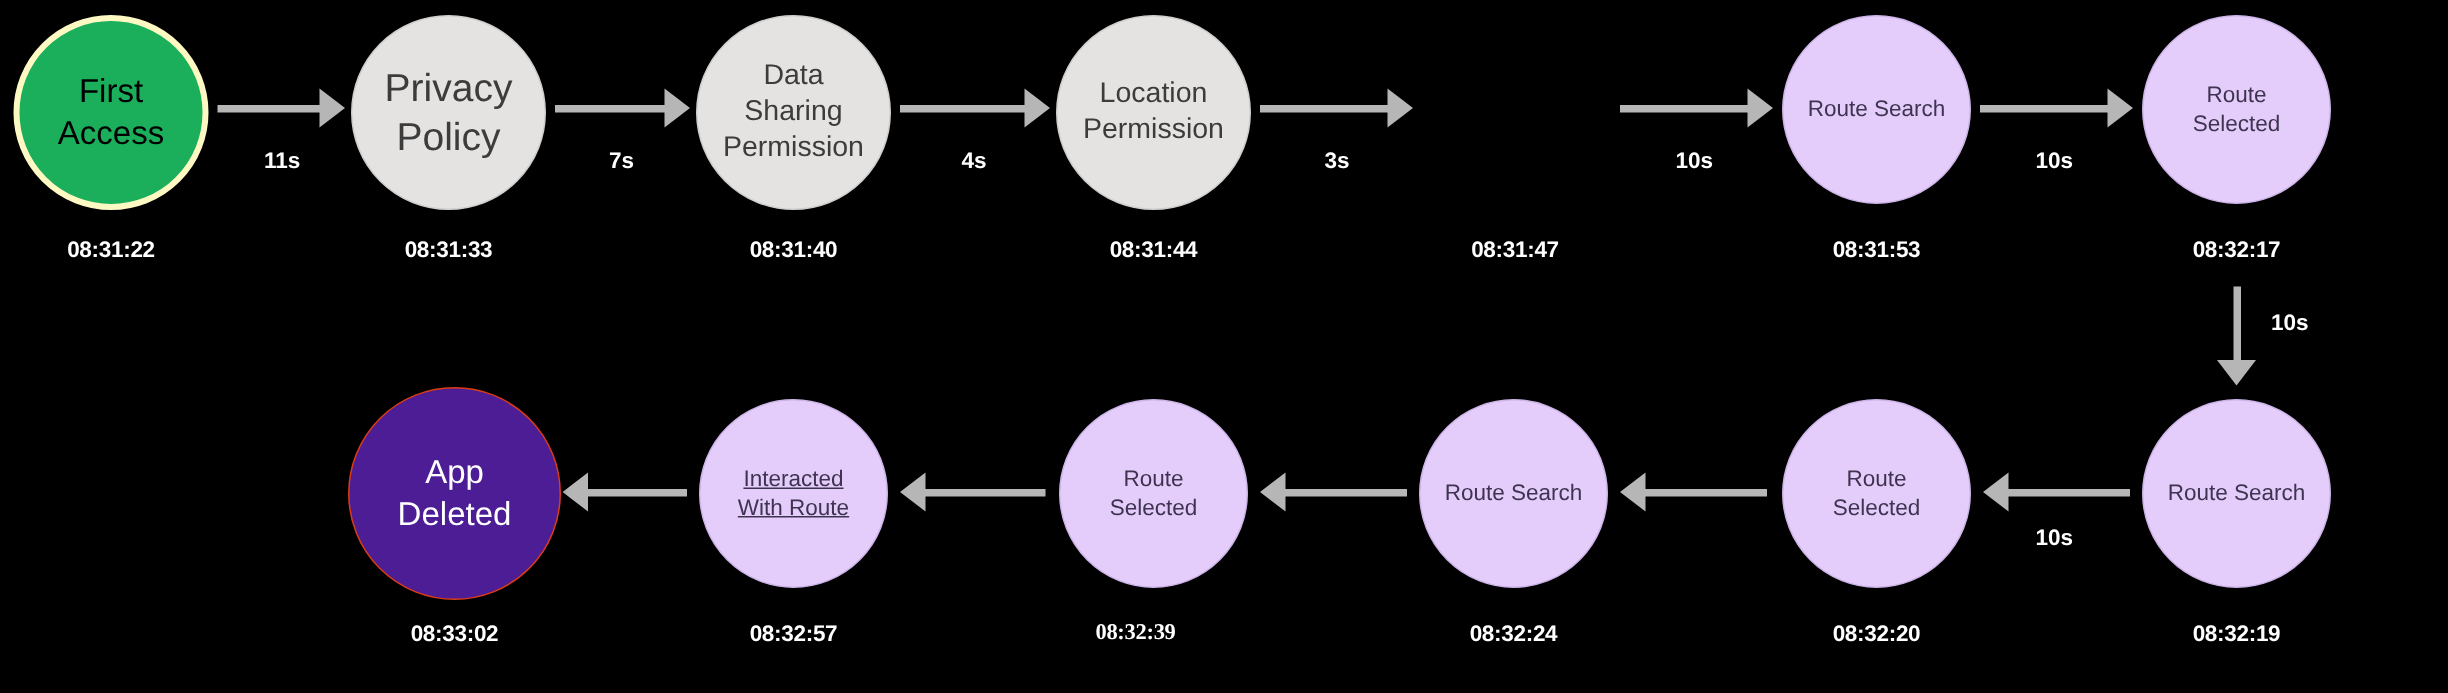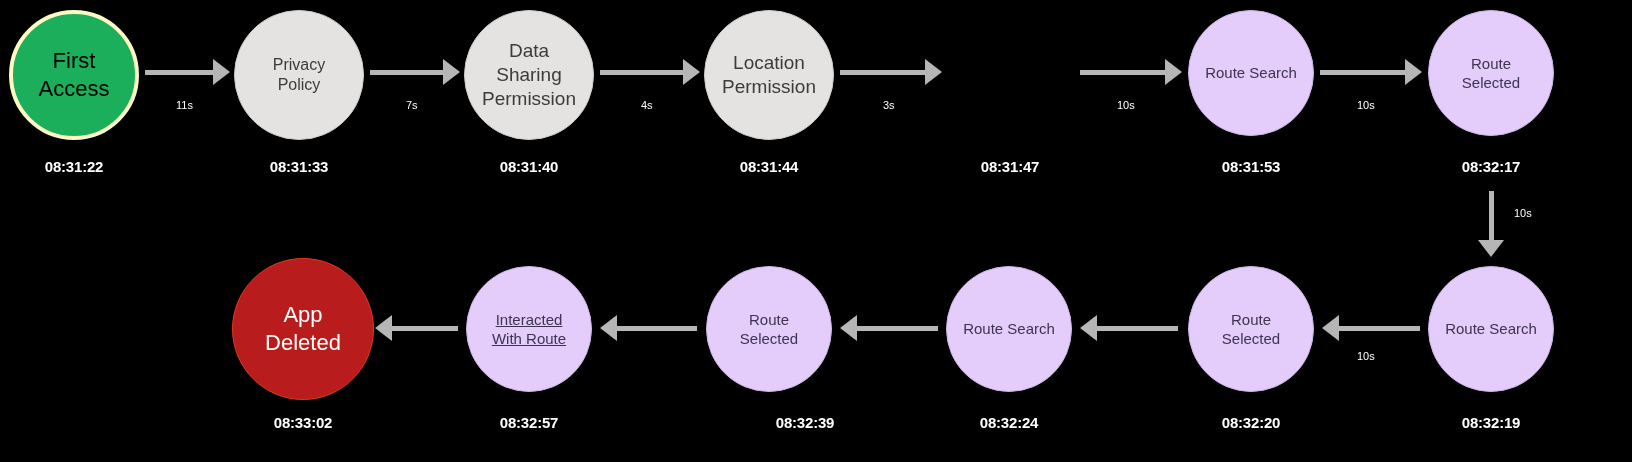--- a/index.html
+++ b/index.html
@@ -36,21 +36,21 @@
   .node .nlabel {
     display: block;
     padding: 0 6px;
     white-space: pre-line;
   }
 
   .node.green   { background:#1BAF5B; border:4px solid #fef9c3; color:#000000; }
   .node.grey    { background:#E4E3E2; border:1px solid #cfcecd; color:#3c3c3c; }
   .node.blue    { background:#BEE1F5; border:1px solid #a9d2ea; color:#31404a; }
   .node.purple  { background:#E4CDFA; border:1px solid #cdb4e8; color:#3e3350; }
-  .node.red     { background:#b91c1c; border:1px solid #dc3c16; color:#ffffff; }
+  .node.red     { background:#4c1d95; border:1px solid #dc3c16; color:#ffffff; }
 
   
   .ts {
     position: absolute;
     color: #ffffff;
     font-weight: bold;
     font-size: 15px;
     letter-spacing: -0.2px;
     text-align: center;
     white-space: nowrap;
@@ -84,22 +84,22 @@
     border-right: 17px solid #B6B6B6;
   }
   .arrow.down {
     border-left: 13px solid transparent;
     border-right: 13px solid transparent;
     border-top: 17px solid #B6B6B6;
   }
   .elabel {
     position: absolute;
     color: #ffffff;
-    font-weight: normal;
-    font-size: 11px;
+    font-weight: bold;
+    font-size: 15px;
     white-space: nowrap;
     user-select: none;
   }
 </style>
 </head>
 <body>
 
 <div id="stage">
 
   <div class="edge-h" style="left:145px;  top:70px;  width:72px;"></div>
@@ -145,21 +145,21 @@
 
   <div class="edge-h" style="left:390px; top:326px; width:68px;"></div>
   <div class="arrow left" style="left:375px; top:315px;"></div>
 
   <div class="node green" style="left:9px; top:10px; width:130px; height:130px; font-size:22px;">
     <span class="nlabel">First
 Access</span>
   </div>
   <div class="ts" style="left:9px; top:158px; width:130px;">08:31:22</div>
 
-  <div class="node grey" style="left:234px; top:10px; width:130px; height:130px; font-size:16px;">
+  <div class="node grey" style="left:234px; top:10px; width:130px; height:130px; font-size:26px;">
     <span class="nlabel">Privacy
 Policy</span>
   </div>
   <div class="ts" style="left:234px; top:158px; width:130px;">08:31:33</div>
 
   <div class="node grey" style="left:464px; top:10px; width:130px; height:130px; font-size:19px;">
     <span class="nlabel">Data
 Sharing
 Permission</span>
   </div>
@@ -197,21 +197,21 @@
 
   <div class="node purple" style="left:946px; top:266px; width:126px; height:126px; font-size:15px;">
     <span class="nlabel">Route Search</span>
   </div>
   <div class="ts" style="left:944px; top:414px; width:130px;">08:32:24</div>
 
   <div class="node purple" style="left:706px; top:266px; width:126px; height:126px; font-size:15px;">
     <span class="nlabel">Route
 Selected</span>
   </div>
-  <div class="ts" style="left:740px; top:414px; width:130px;">08:32:39</div>
+  <div class="ts" style="left:692px; top:414px; width:130px;font-family:Liberation Serif, serif;">08:32:39</div>
 
   <div class="node purple" style="left:466px; top:266px; width:126px; height:126px; font-size:15px;text-decoration:underline;">
     <span class="nlabel">Interacted
 With Route</span>
   </div>
   <div class="ts" style="left:464px; top:414px; width:130px;">08:32:57</div>
 
   <div class="node red" style="left:232px; top:258px; width:142px; height:142px; font-size:22px;">
     <span class="nlabel">App
 Deleted</span>

